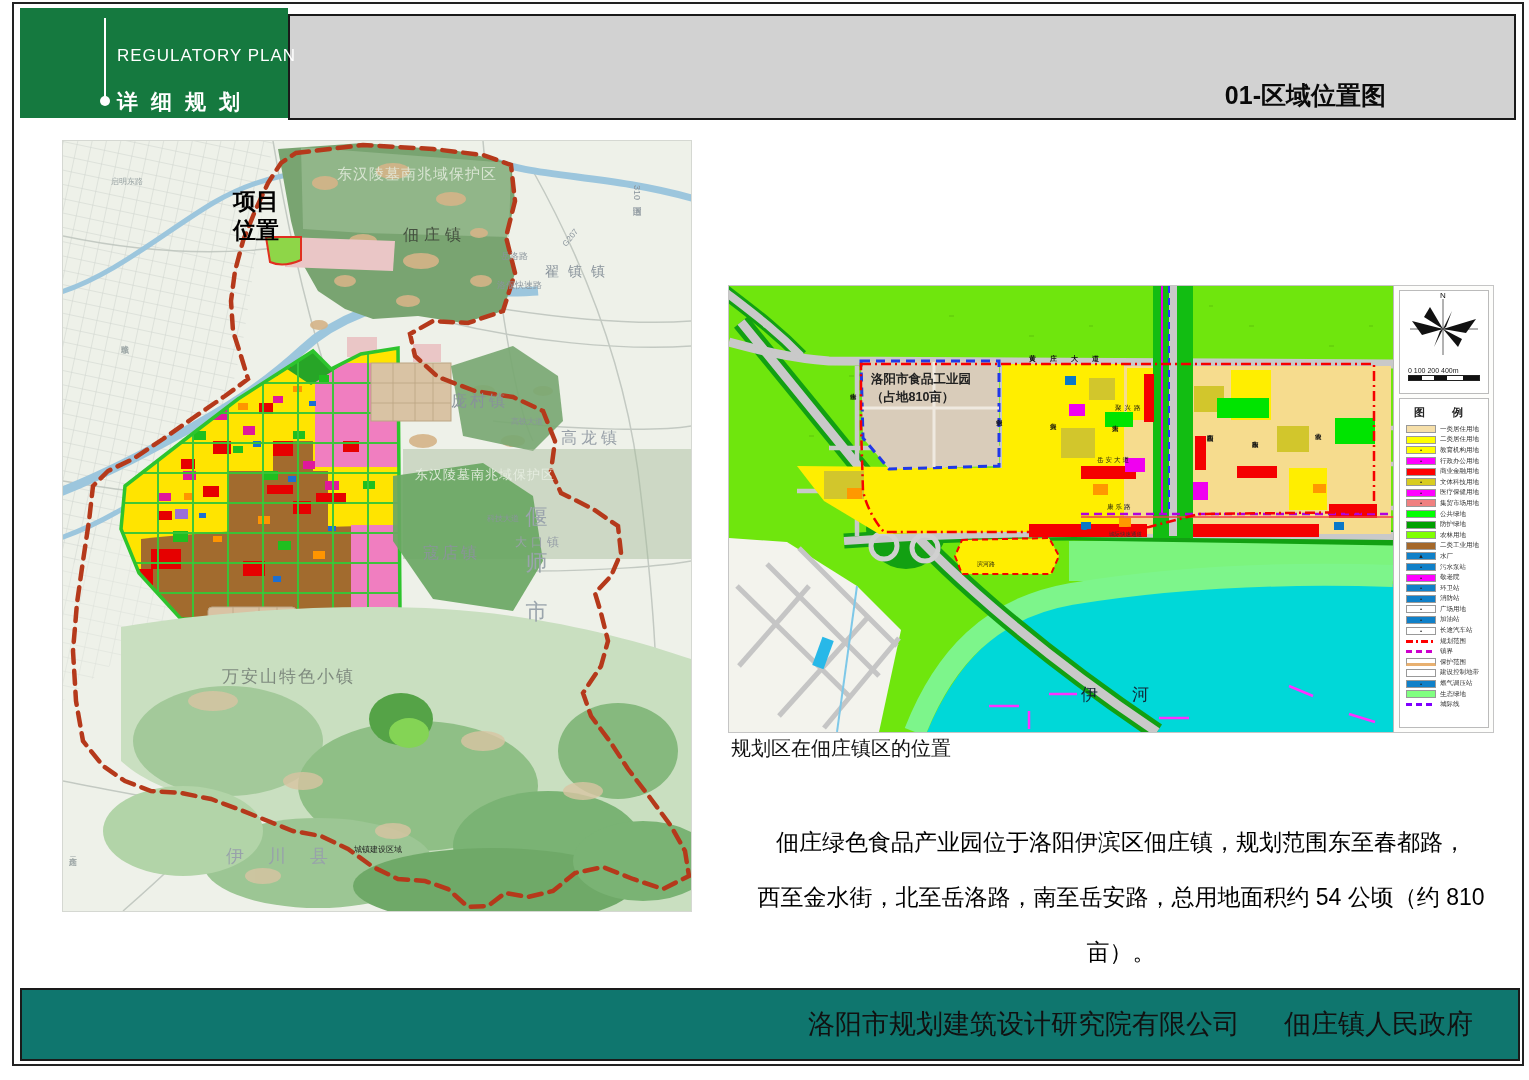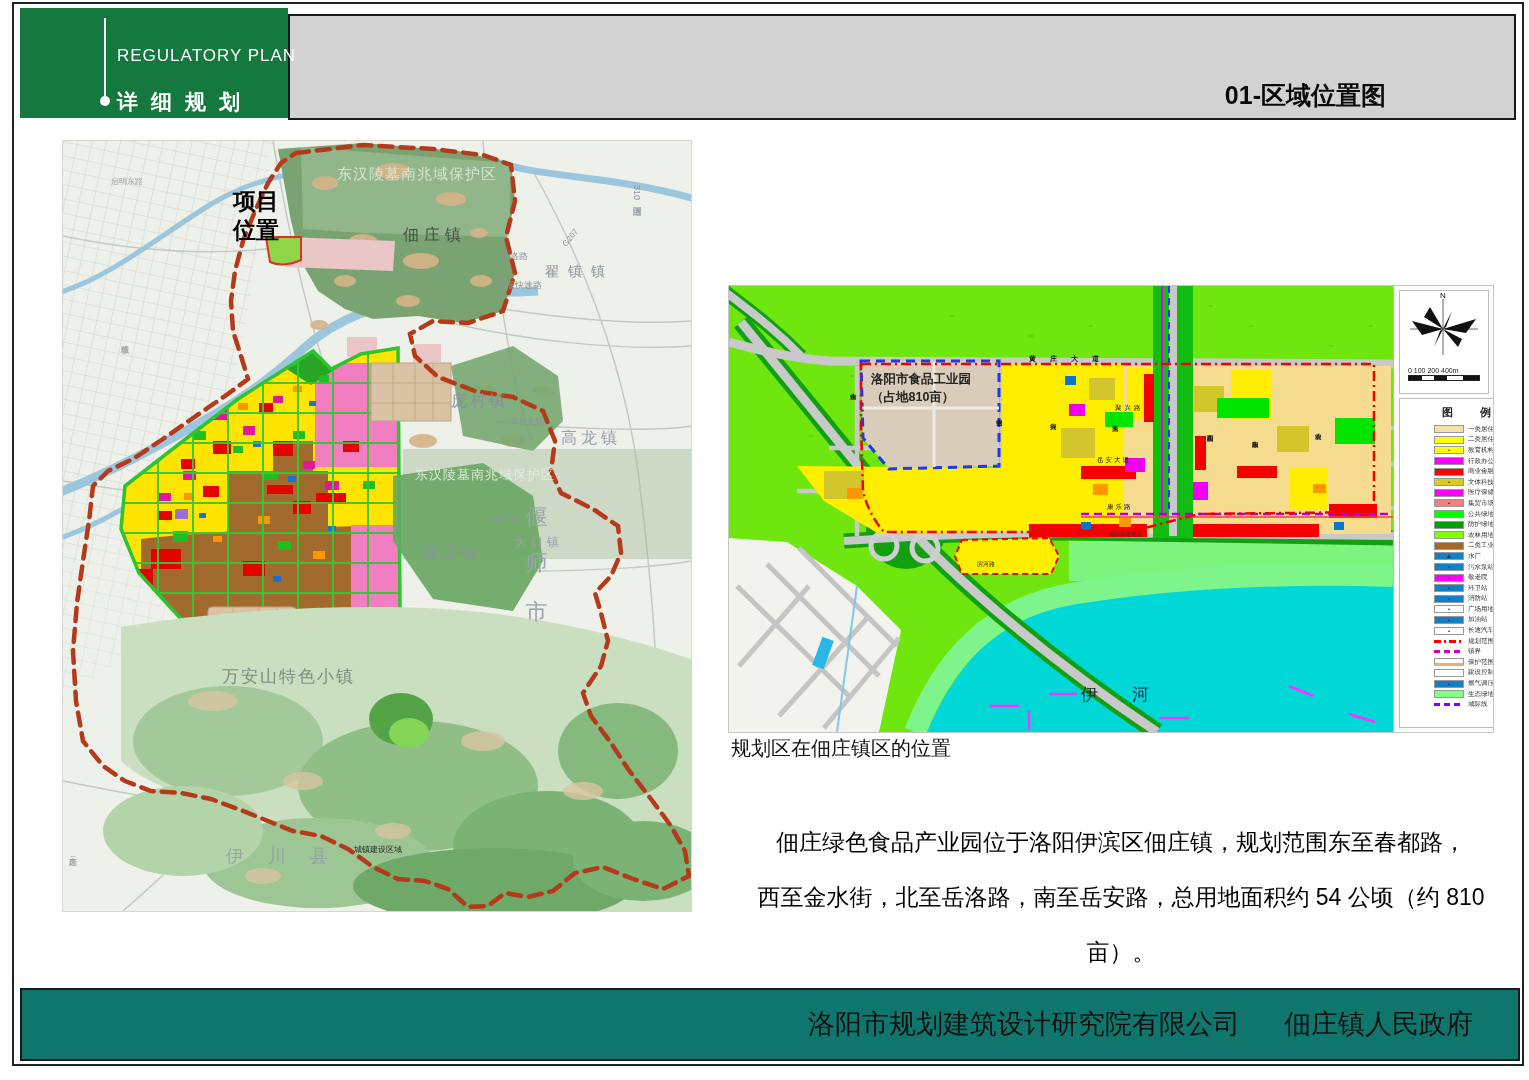--- a/index.html
+++ b/index.html
@@ -25,21 +25,21 @@
   .cap{position:absolute;color:#111;}
   .left-cap{left:63px;top:924px;font-size:22px;}
   .right-cap{left:731px;top:735px;font-size:20px;}
   .desc{position:absolute;left:728px;top:815px;width:786px;font-size:23px;line-height:55px;color:#000;text-align:center;}
   .footer-bar{position:absolute;left:20px;top:988px;width:1500px;height:73px;background:#0f766e;border:2px solid #1a1a1a;box-sizing:border-box;z-index:3;}
   .footer-text{position:absolute;right:45px;top:0;height:69px;line-height:69px;font-size:27px;color:#111;white-space:nowrap;}
   .footer-text .gap{display:inline-block;width:44px;}
   
   .legend-panel{position:absolute;left:664px;top:0;width:100px;height:446px;background:#fdfdfb;border-left:1px solid #bbb;z-index:5;}
   .compass-box{position:absolute;left:5px;top:4px;width:88px;height:102px;background:#fff;border:1px solid #bbb;}
-  .legend-box{position:absolute;left:5px;top:112px;width:88px;height:328px;background:#fff;border:1px solid #bbb;overflow:hidden;padding-left:28px;}
+  .legend-box{position:absolute;left:5px;top:112px;width:88px;height:328px;background:#fff;border:1px solid #bbb;overflow:hidden;}
   .lg-title{margin:6px 0 4px 14px;font-size:11px;font-weight:bold;letter-spacing:8px;color:#222;}
   .lg-row{display:flex;align-items:center;height:10.6px;padding-left:6px;}
   .lg-sw{width:30px;height:8px;border:1px solid #999;box-sizing:border-box;flex:none;display:flex;align-items:center;justify-content:center;font-size:6px;line-height:6px;color:#222;}
   .lg-lb{font-size:6.5px;color:#333;margin-left:4px;white-space:nowrap;transform-origin:left center;}
   .scalebar{position:absolute;left:8px;top:76px;width:72px;}
   .scale-txt{font-size:7px;color:#222;letter-spacing:0px;}
   .scale-seg{display:flex;height:4px;margin-top:1px;border:1px solid #222;}
   .scale-seg i{display:block;height:100%;}
 </style>
 </head>

